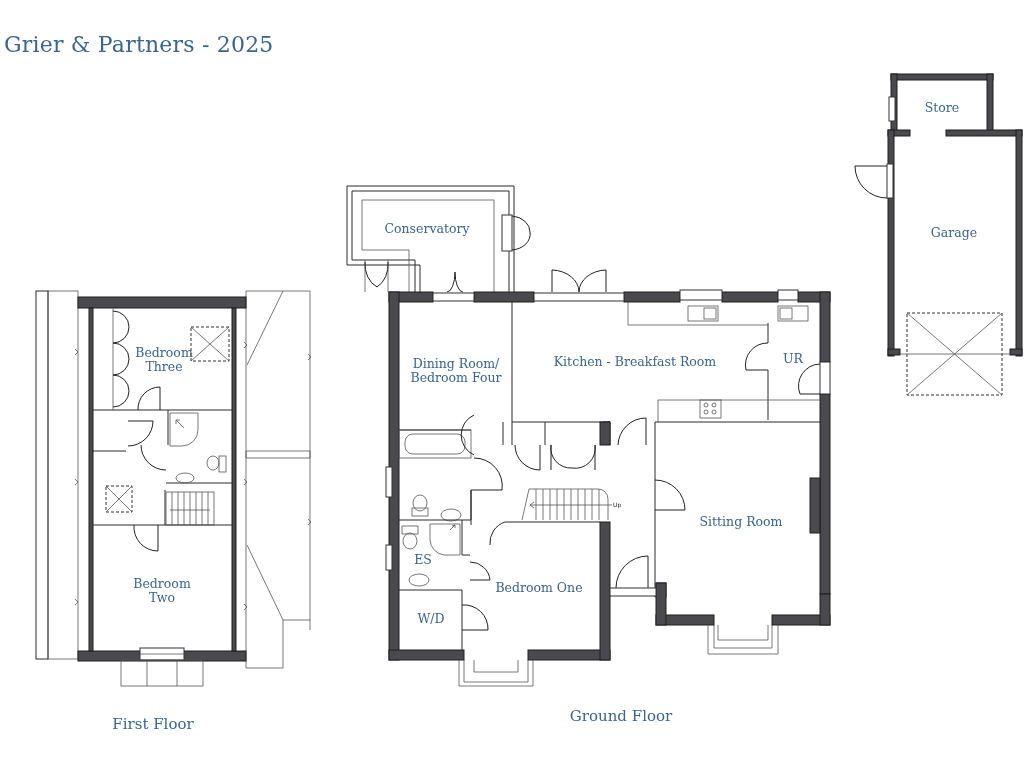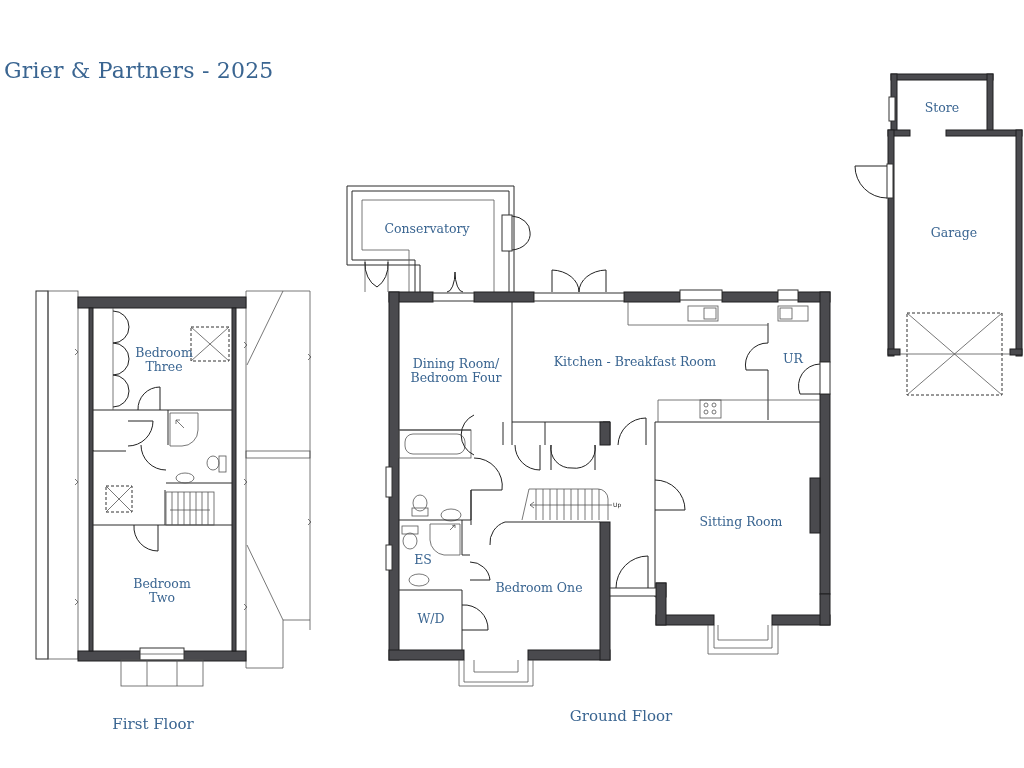--- a/index.html
+++ b/index.html
@@ -1,17 +1,17 @@
 <!DOCTYPE html>
 <html><head>
   <meta charset="utf-8">
   <style>
     html, body { margin: 0; padding: 0; background: #ffffff; }
     body { width: 1024px; height: 768px; position: relative; overflow: hidden; font-family: "DejaVu Serif", serif; }
-    #title { position: absolute; left: 4px; top: 32px; font-family: "DejaVu Serif", serif; font-size: 22px; color: #3a6591; letter-spacing: 0.2px; white-space: nowrap; margin-top: 26px; }
+    #title { position: absolute; left: 4px; top: 32px; font-family: "DejaVu Serif", serif; font-size: 22px; color: #3a6591; letter-spacing: 0.2px; white-space: nowrap; }
     svg#plan { position: absolute; left: 0; top: 0; }
     .wall { fill: #4a4a4e; stroke: #1e1e20; stroke-width: 1; }
     .line { fill: none; stroke: #2a2a2a; stroke-width: 1; }
     .thin { fill: none; stroke: #555; stroke-width: 0.8; }
     .win { fill: #ffffff; stroke: #333; stroke-width: 1; }
     .dash { fill: none; stroke: #333; stroke-width: 1; stroke-dasharray: 3 2; }
     .door { fill: none; stroke: #222; stroke-width: 1; }
     .lbl { font-family: "DejaVu Serif", serif; font-size: 12.5px; fill: #3a6591; text-anchor: middle; }
     .floor-lbl { font-family: "DejaVu Serif", serif; font-size: 15px; fill: #3a6591; text-anchor: middle; }
     .tiny { font-family: "DejaVu Sans", sans-serif; font-size: 6px; fill: #222; }

